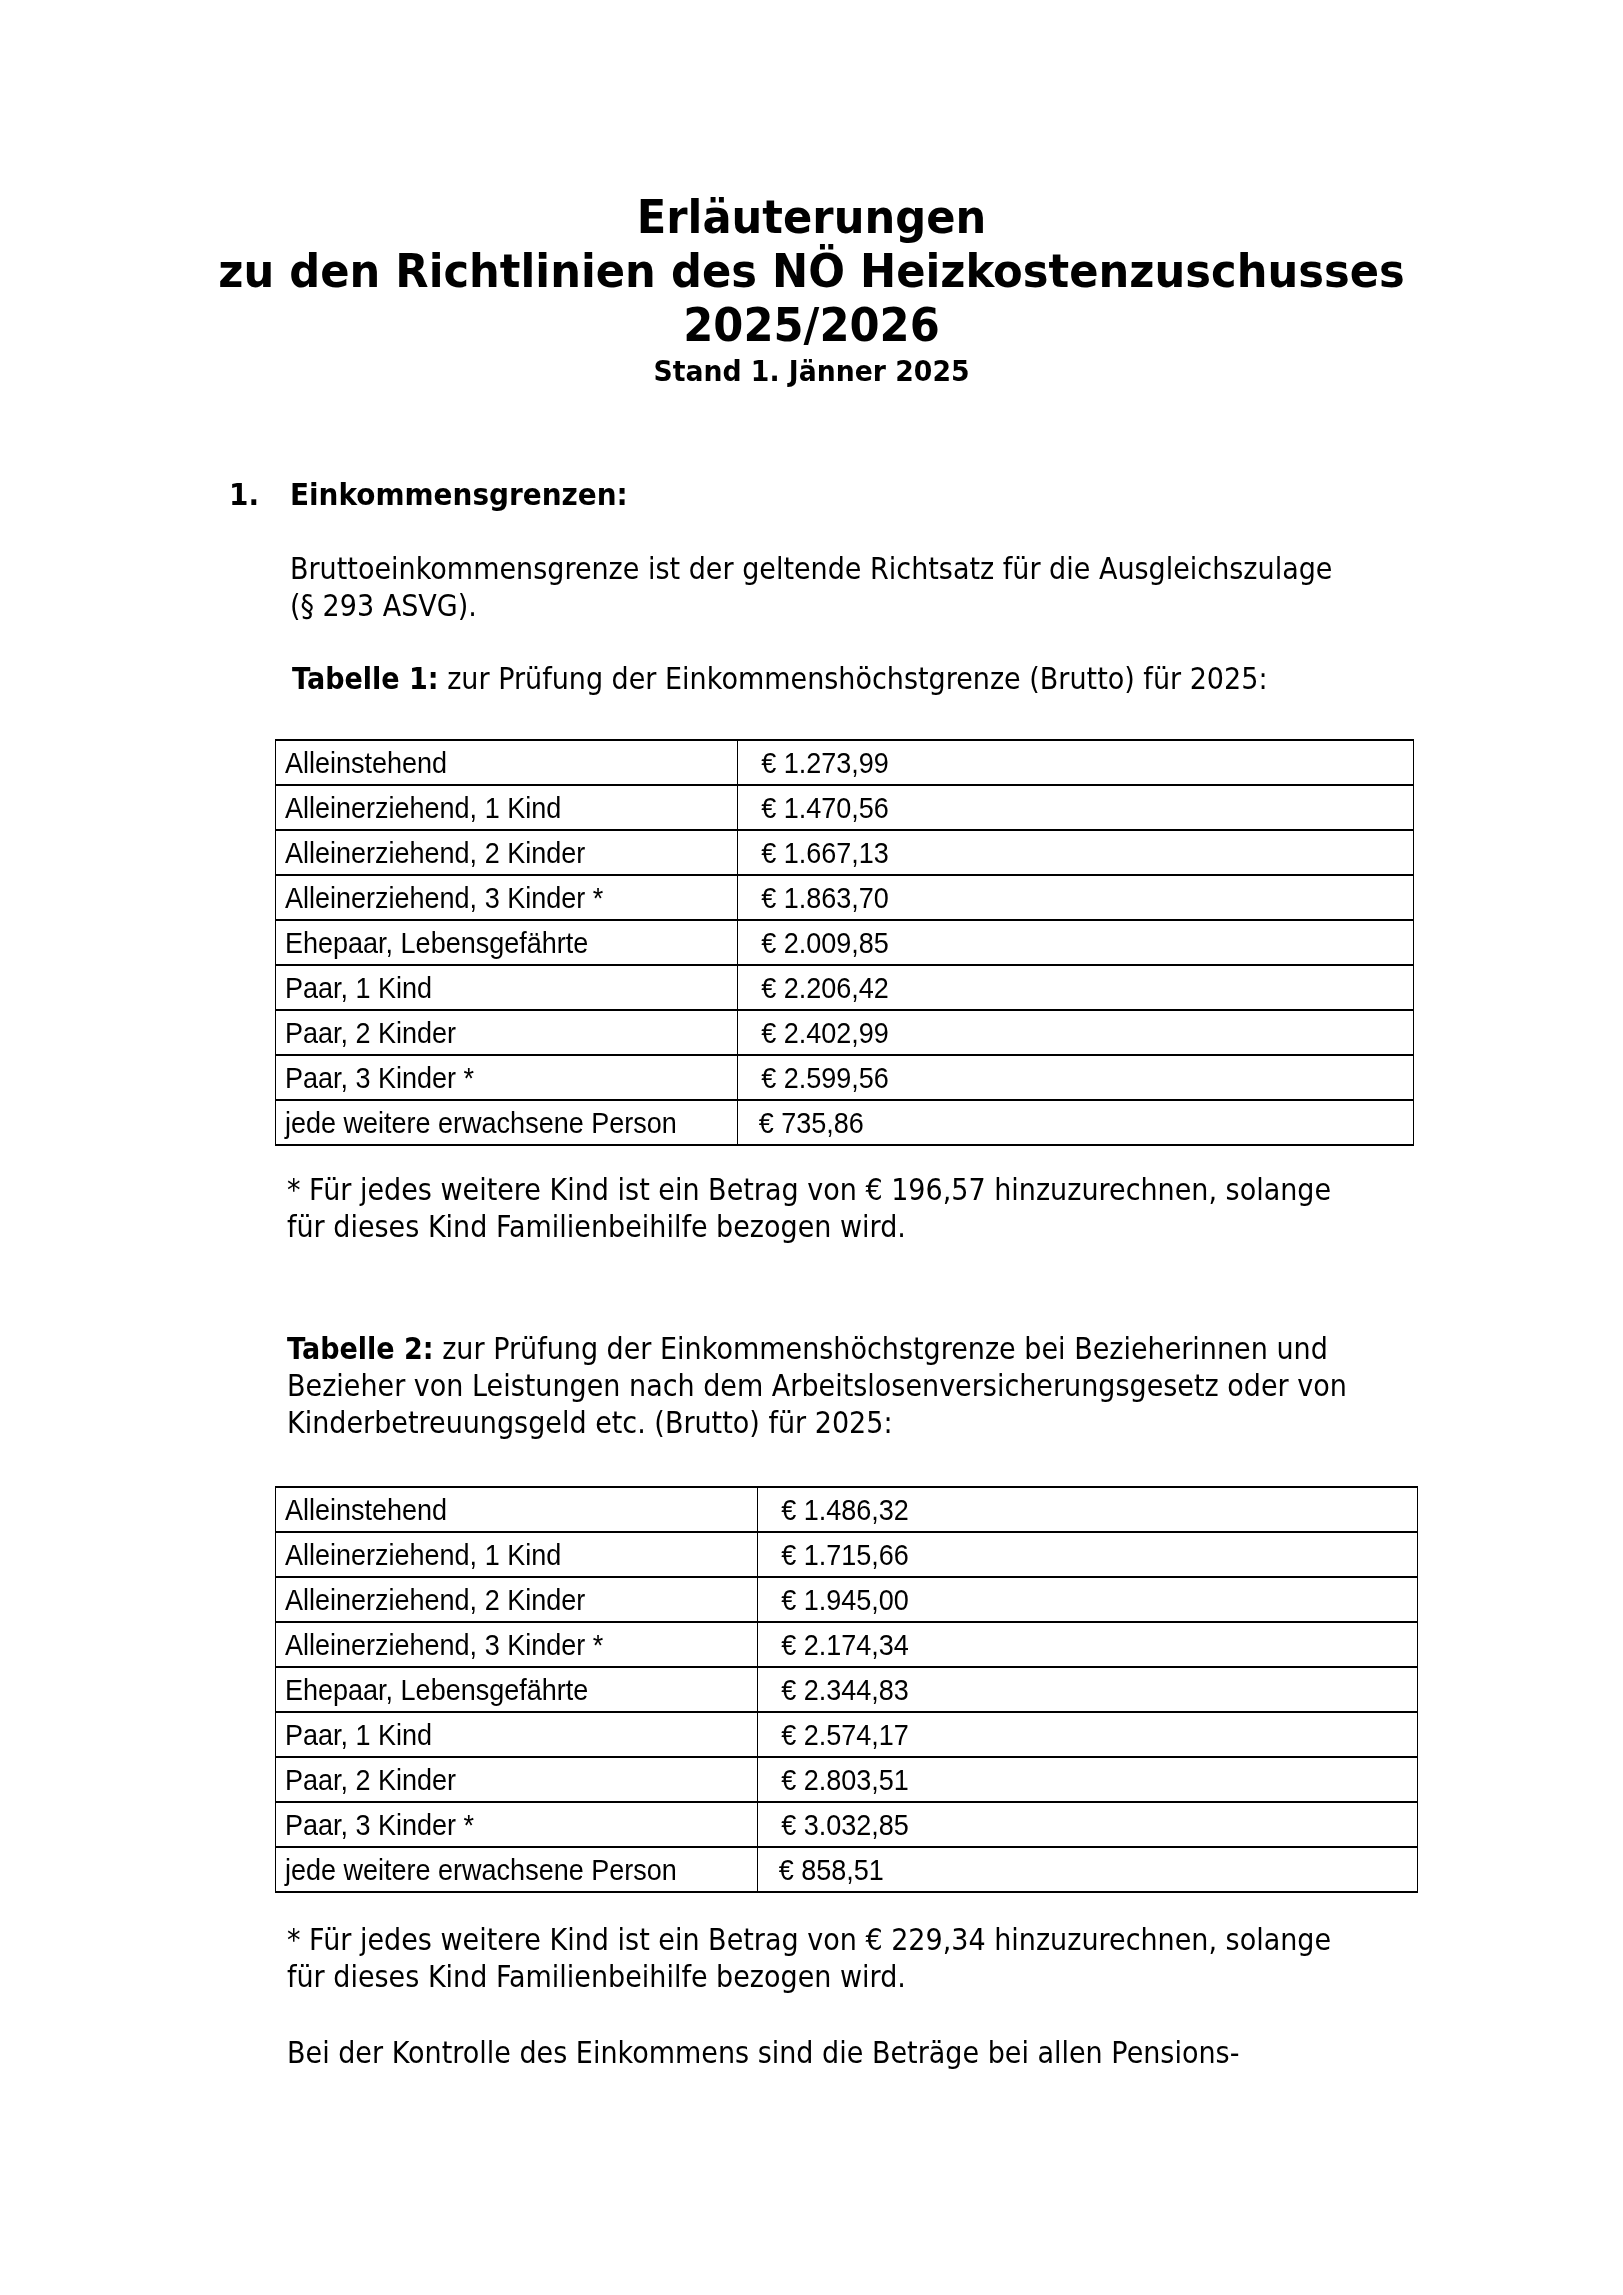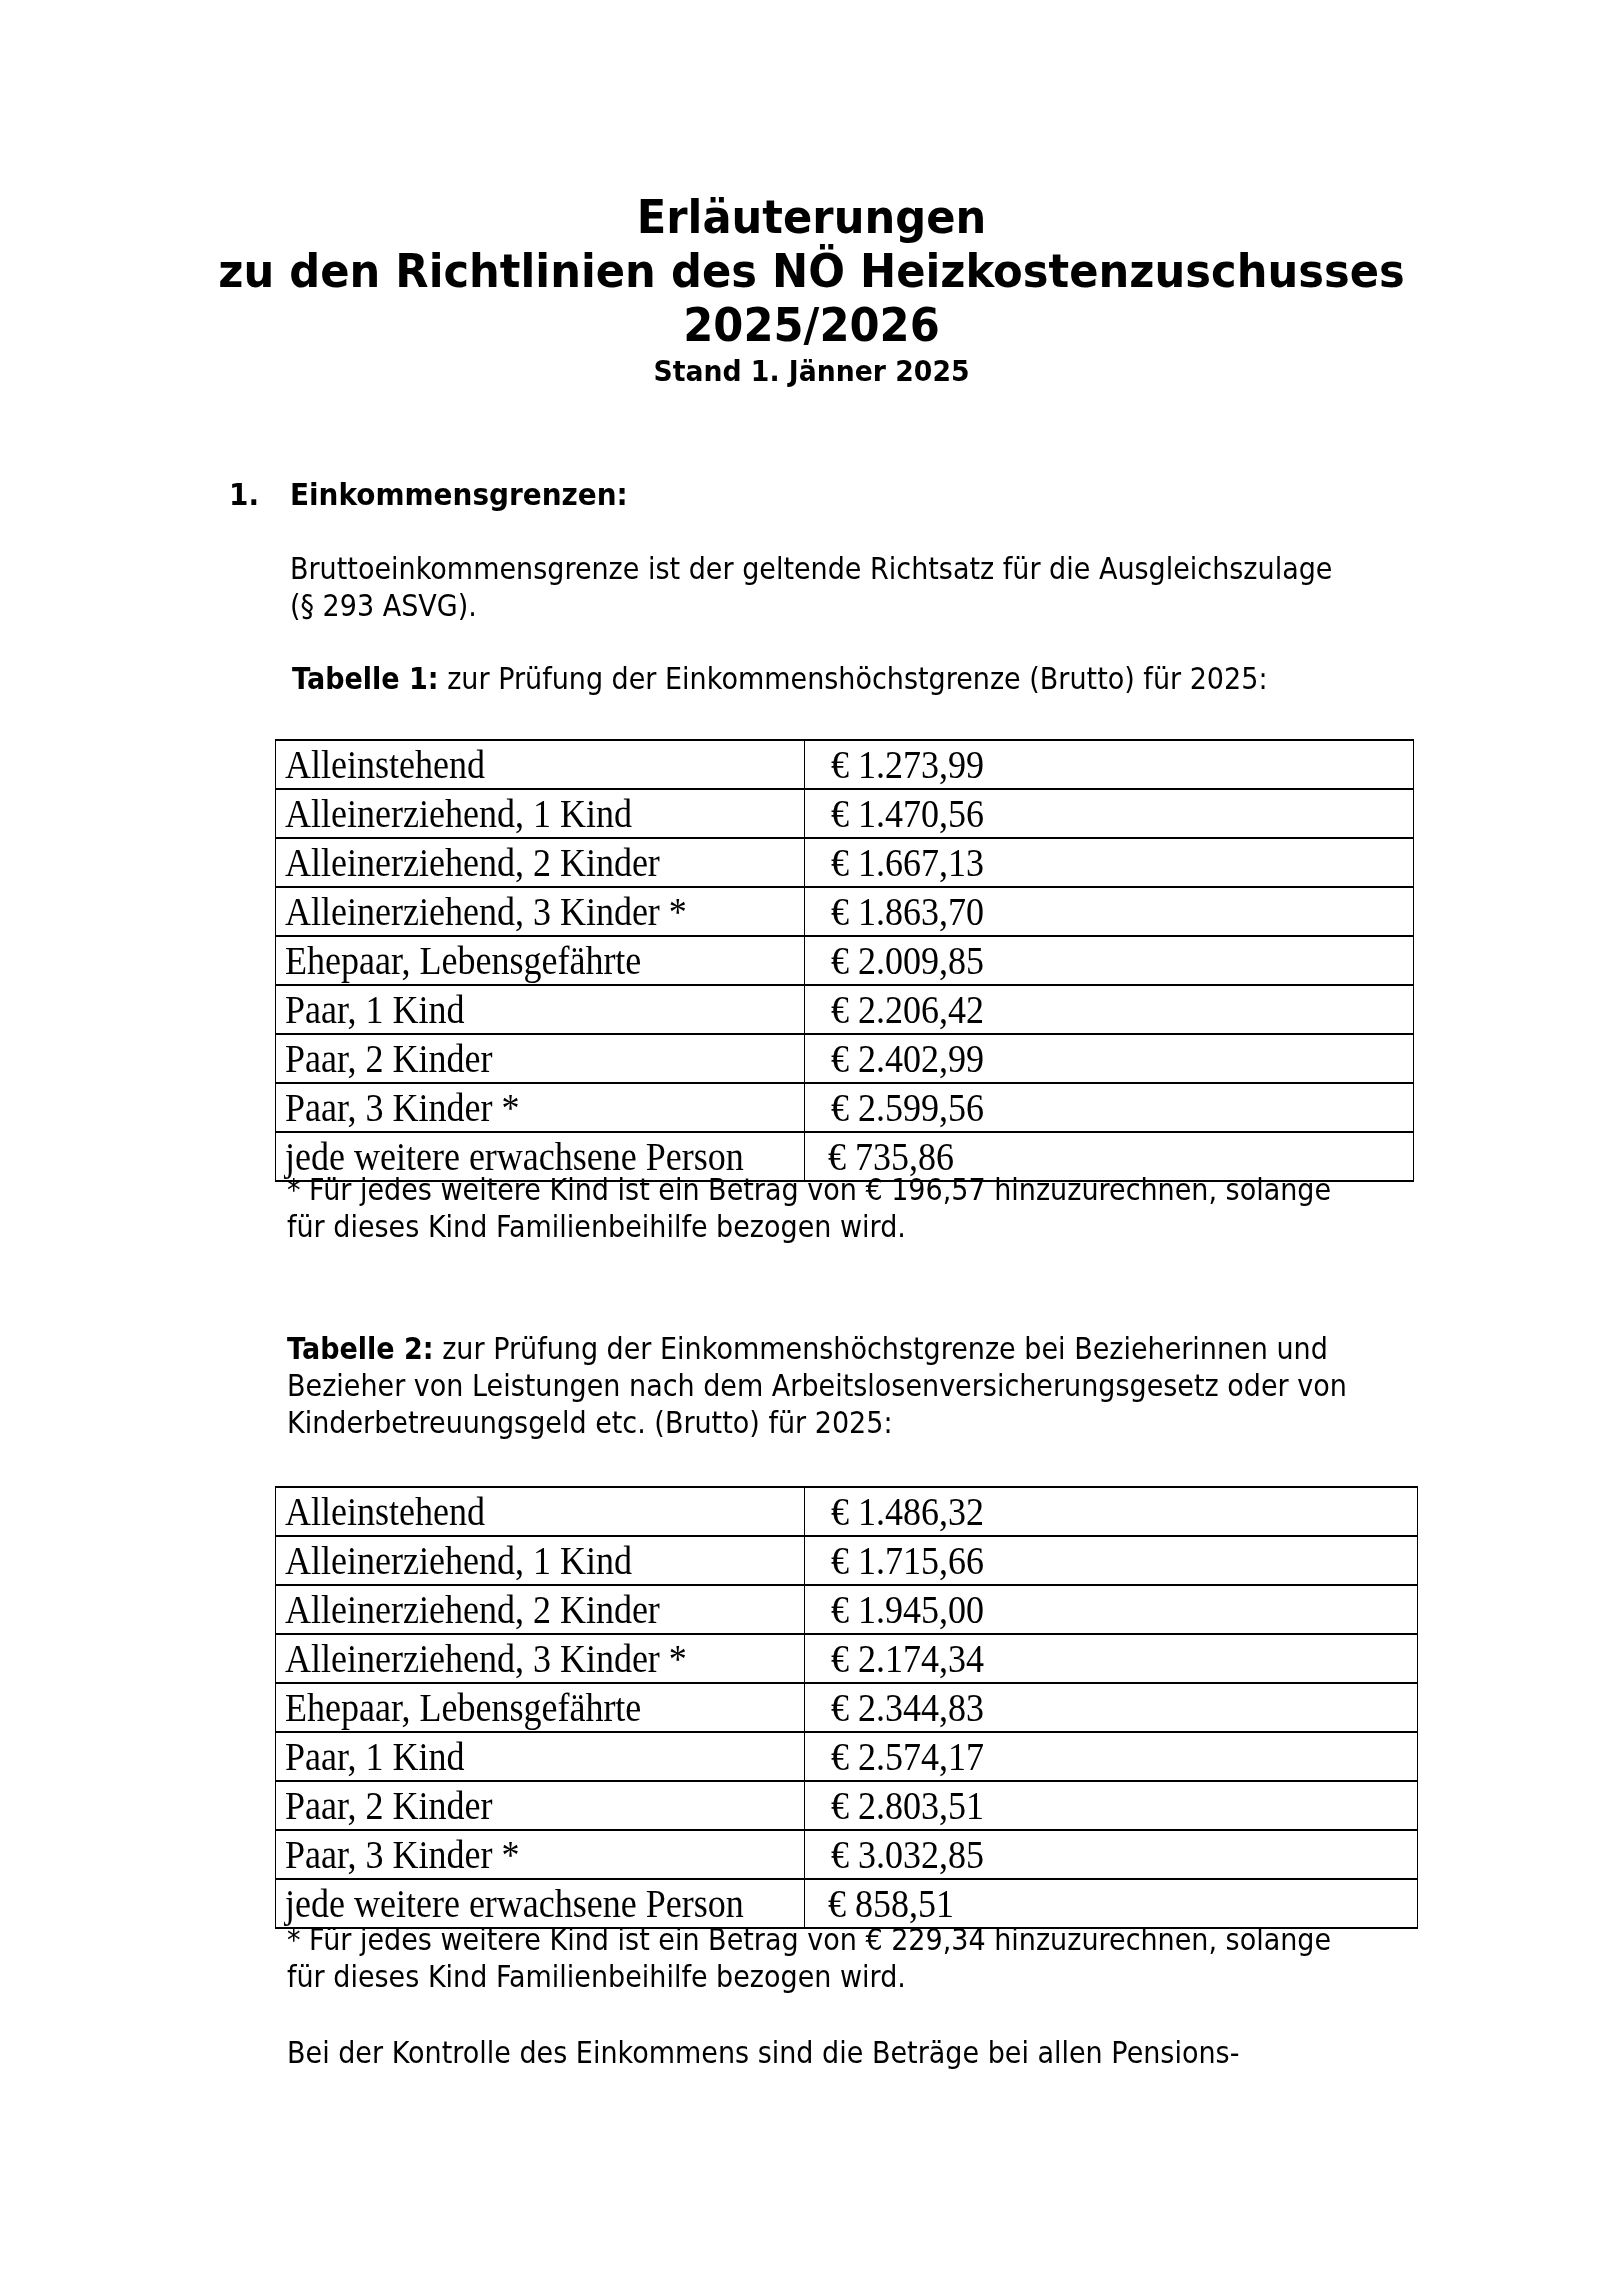--- a/index.html
+++ b/index.html
@@ -32,21 +32,21 @@
     transform: scaleX(0.9); transform-origin: left;
   }
   .para {
     font-family: "DejaVu Sans", "Liberation Sans", sans-serif;
     font-size: 30px; line-height: 37px; white-space: nowrap;
     transform: scaleX(0.9); transform-origin: left;
   }
   .para b { font-weight: bold; }
   table.income {
     position: absolute; border-collapse: collapse;
-    font-family: Liberation Serif, serif; font-size: 40px;
+    font-family: Liberation Sans, sans-serif; font-size: 30px;
   }
   table.income td {
     height: 43px; padding: 0 9.2px; white-space: nowrap; vertical-align: middle;
     border-left: 1px solid #000; border-right: 1px solid #000;
     border-top: 2px solid #000; border-bottom: 2px solid #000;
   }
   table.income td.label { text-align: left; }
   table.income td.value { }
   .cell-text { display: inline-block; transform: scaleX(0.9); }
   td.label .cell-text { transform-origin: left; }

